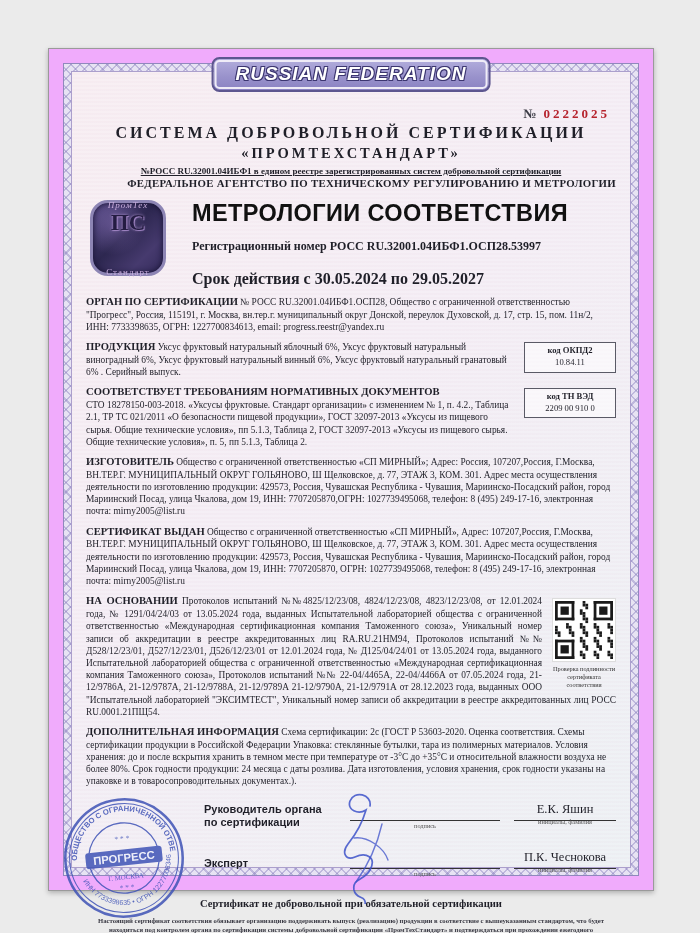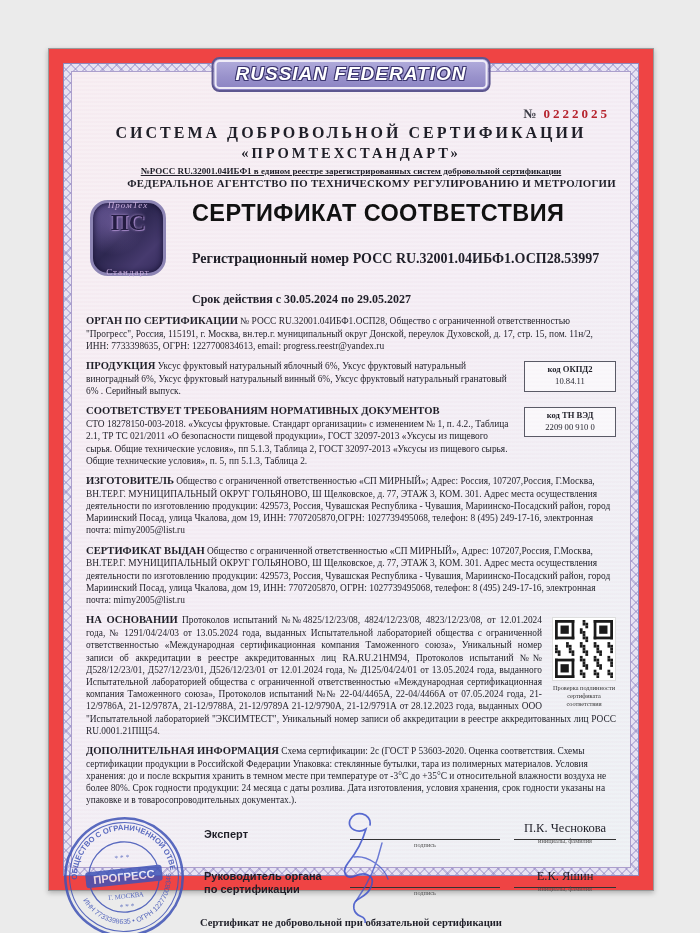--- a/index.html
+++ b/index.html
@@ -5,21 +5,21 @@
   html,body{margin:0;padding:0;}
   body{
     width:700px;height:933px;
     background:#ebebeb;
     font-family:"Liberation Serif", serif;
     position:relative;
     overflow:hidden;
   }
   .page{
     position:absolute;left:48px;top:48px;width:604px;height:841px;
-    background:#ef4444;
+    background:#f0abfc;
     border:1px solid #9a9a9a;
     box-shadow:0 2px 5px rgba(0,0,0,.25);
   }
   
   .frame{
     position:absolute;inset:14px;
     border:1px solid #9088bd;
     background:
       repeating-linear-gradient(45deg, rgba(255,255,255,0) 0 5px, rgba(126,115,185,.38) 5px 6.5px),
       repeating-linear-gradient(-45deg, rgba(255,255,255,0) 0 5px, rgba(126,115,185,.38) 5px 6.5px),
@@ -86,22 +86,22 @@
   }
   .holo .t{font-size:9px;font-style:italic;letter-spacing:1px;}
   .holo .m{font-size:23px;font-weight:bold;color:#241c42;text-shadow:0 0 3px #b79ad6, 1px 1px 0 #8f76b5;line-height:1;margin:1px 0;}
   .holo .b{font-size:9px;letter-spacing:1px;margin-top:32px;}
   .titleblock{flex:1;padding-left:26px;}
   .maintitle{
     font-family:"Liberation Sans", sans-serif;
     font-weight:bold;font-size:23.5px;letter-spacing:.4px;
     color:#111;white-space:nowrap;
   }
-  .reg{font-weight:bold;font-size:14px;margin-top:24px;}
-  .validity{font-weight:bold;font-size:12px;margin-top:25px;}
+  .reg{font-weight:bold;font-size:12px;margin-top:12px;}
+  .validity{font-weight:bold;font-size:16px;margin-top:16px;}
   
   .sec{margin-top:7px;font-size:9.4px;line-height:1.3;}
   .sec .lbl{font-weight:bold;font-size:10.6px;}
   .sec.just{text-align:justify;}
   .codes{float:right;width:92px;margin:2px 0 4px 8px;}
   .codebox{
     border:1px solid #5a5a66;background:rgba(255,255,255,.55);
     text-align:center;padding:2px 2px 3px 2px;margin-bottom:15px;
   }
   .codebox .cl{font-weight:bold;font-size:8.6px;}
@@ -150,21 +150,21 @@
     <div class="h3">№РОСС RU.32001.04ИБФ1 в едином реестре зарегистрированных систем добровольной сертификации</div>
     <div class="h4">ФЕДЕРАЛЬНОЕ АГЕНТСТВО ПО ТЕХНИЧЕСКОМУ РЕГУЛИРОВАНИЮ И МЕТРОЛОГИИ</div>
 
     <div class="titlerow">
       <div class="holo">
         <div class="t">ПромТех</div>
         <div class="m">ПС</div>
         <div class="b">Стандарт</div>
       </div>
       <div class="titleblock">
-        <div class="maintitle">СЕРТИФИКАТ СООТВЕТСТВИЯ</div>
+        <div class="maintitle">МЕТРОЛОГИИ СООТВЕТСТВИЯ</div>
         <div class="reg">Регистрационный номер РОСС RU.32001.04ИБФ1.ОСП28.53997</div>
         <div class="validity">Срок действия с 30.05.2024 по 29.05.2027</div>
       </div>
     </div>
 
     <div class="sec">
       <span class="lbl">ОРГАН ПО СЕРТИФИКАЦИИ</span>
       <span>№ РОСС RU.32001.04ИБФ1.ОСП28, Общество с ограниченной ответственностью "Прогресс", Россия, 115191, г. Москва, вн.тер.г. муниципальный округ Донской, переулок Духовской, д. 17, стр. 15, пом. 11н/2, ИНН: 7733398635, ОГРН: 1227700834613, email: progress.reestr@yandex.ru</span>
     </div>
 
@@ -322,43 +322,43 @@
         <text x="60" y="80" text-anchor="middle" font-size="6.4" fill="#3f53b6">Г. МОСКВА</text>
         <text x="60" y="90" text-anchor="middle" font-size="7" fill="#3f53b6">* * *</text>
       </svg>
 
       <svg class="sigpath" width="90" height="118" viewBox="0 0 90 118">
         <path d="M46,20 c2,-12 -16,-16 -20,-5 c-3,9 8,14 16,9 c-4,14 -10,24 -18,34 c-7,9 -2,17 7,13 c11,-5 22,0 15,13 c-6,11 -18,8 -16,20 c2,10 13,5 11,15 c-2,8 -9,12 -7,17" fill="none" stroke="#3d52c9" stroke-width="1.7" stroke-linecap="round" opacity=".85"></path>
         <path d="M30,52 c14,-2 30,10 34,22 M58,38 c-6,26 -16,44 -26,58" fill="none" stroke="#3d52c9" stroke-width="1.4" stroke-linecap="round" opacity=".75"></path>
       </svg>
 
       <div class="sigrow">
+        <div class="role">Руководитель органа по сертификации</div>
+        <div class="lineslot">
+          <div class="line"></div>
+          <div class="under">подпись</div>
+        </div>
+        <div class="lineslot nameslot">
+          <div class="nm">Е.К. Яшин</div>
+          <div class="line" style="height:2px"></div>
+          <div class="under">инициалы, фамилия</div>
+        </div>
+      </div>
+
+      <div class="sigrow">
         <div class="role">Эксперт</div>
         <div class="lineslot">
           <div class="line"></div>
           <div class="under">подпись</div>
         </div>
         <div class="lineslot nameslot">
           <div class="nm">П.К. Чеснокова</div>
           <div class="line" style="height:2px"></div>
           <div class="under">инициалы, фамилия</div>
         </div>
       </div>
-
-      <div class="sigrow">
-        <div class="role">Руководитель органа по сертификации</div>
-        <div class="lineslot">
-          <div class="line"></div>
-          <div class="under">подпись</div>
-        </div>
-        <div class="lineslot nameslot">
-          <div class="nm">Е.К. Яшин</div>
-          <div class="line" style="height:2px"></div>
-          <div class="under">инициалы, фамилия</div>
-        </div>
-      </div>
     </div>
 
     <div class="disclaimer">Сертификат не добровольной при обязательной сертификации</div>
     <div class="footnote">Настоящий сертификат соответствия обязывает организацию поддерживать выпуск (реализацию) продукции в соответствие с вышеуказанным стандартом, что будет находиться под контролем органа по сертификации системы добровольной сертификации «ПромТехСтандарт» и подтверждаться при прохождении ежегодного инспекционного контроля</div>
 
   </div>
 </div>
 
 </body></html>

